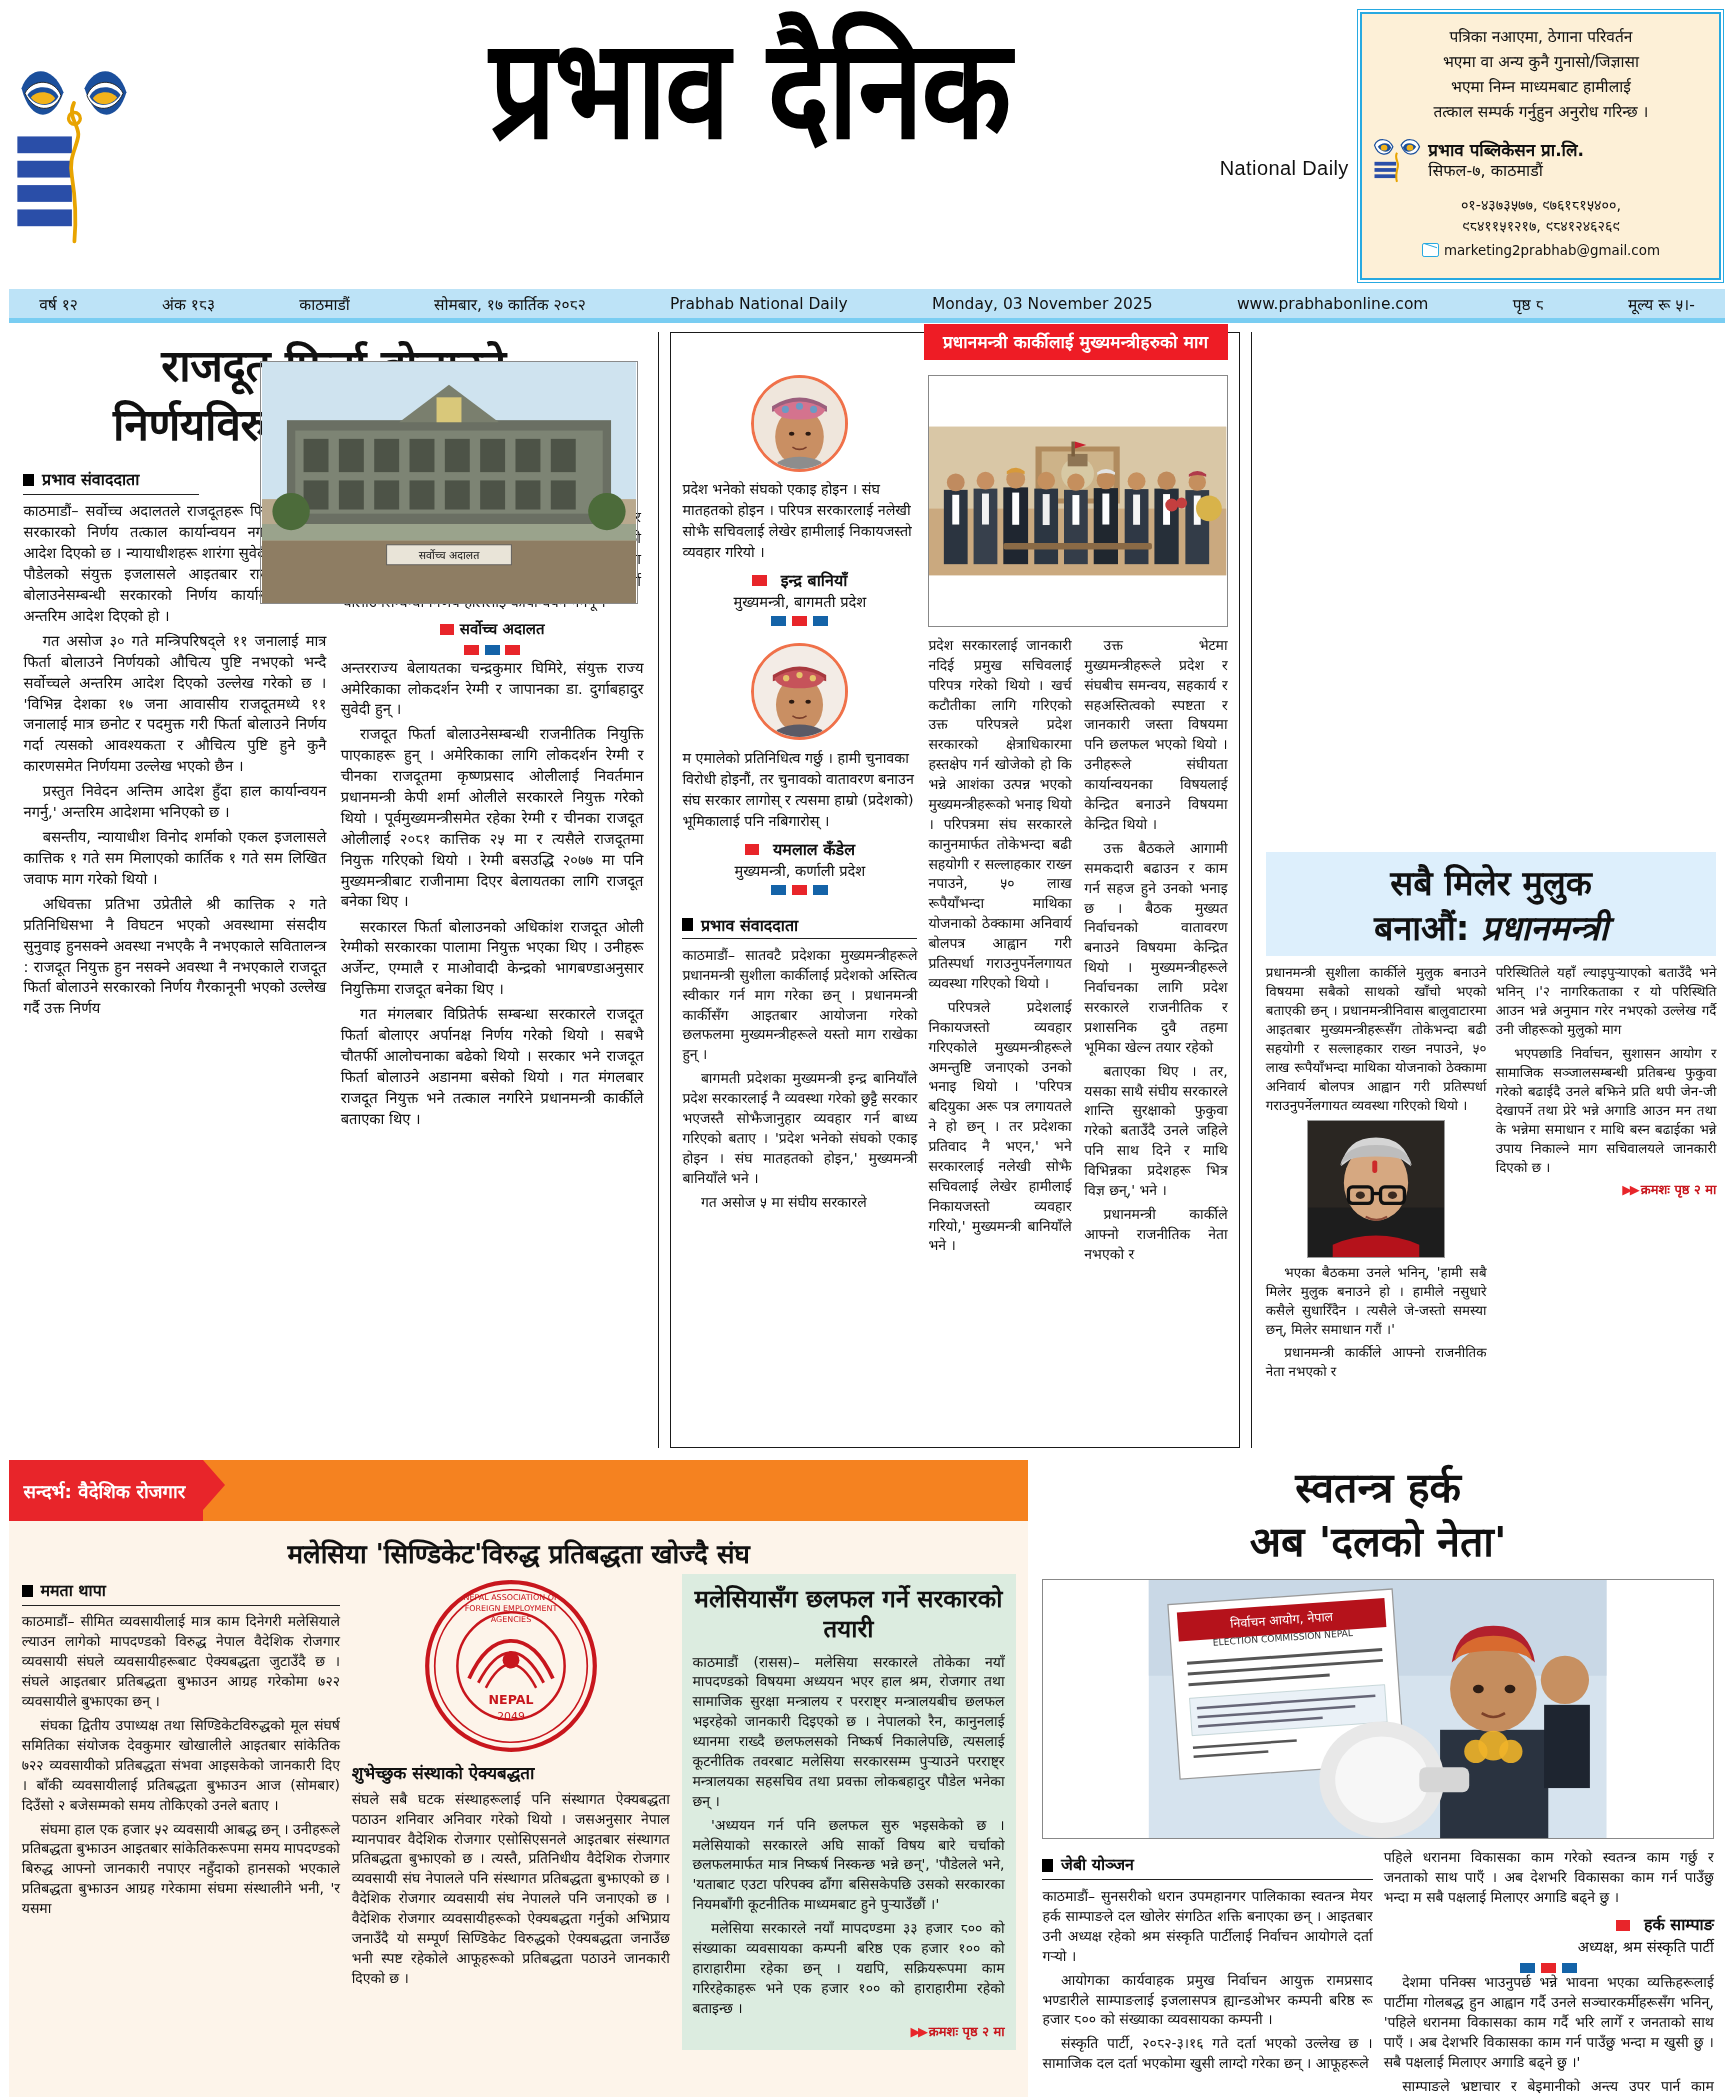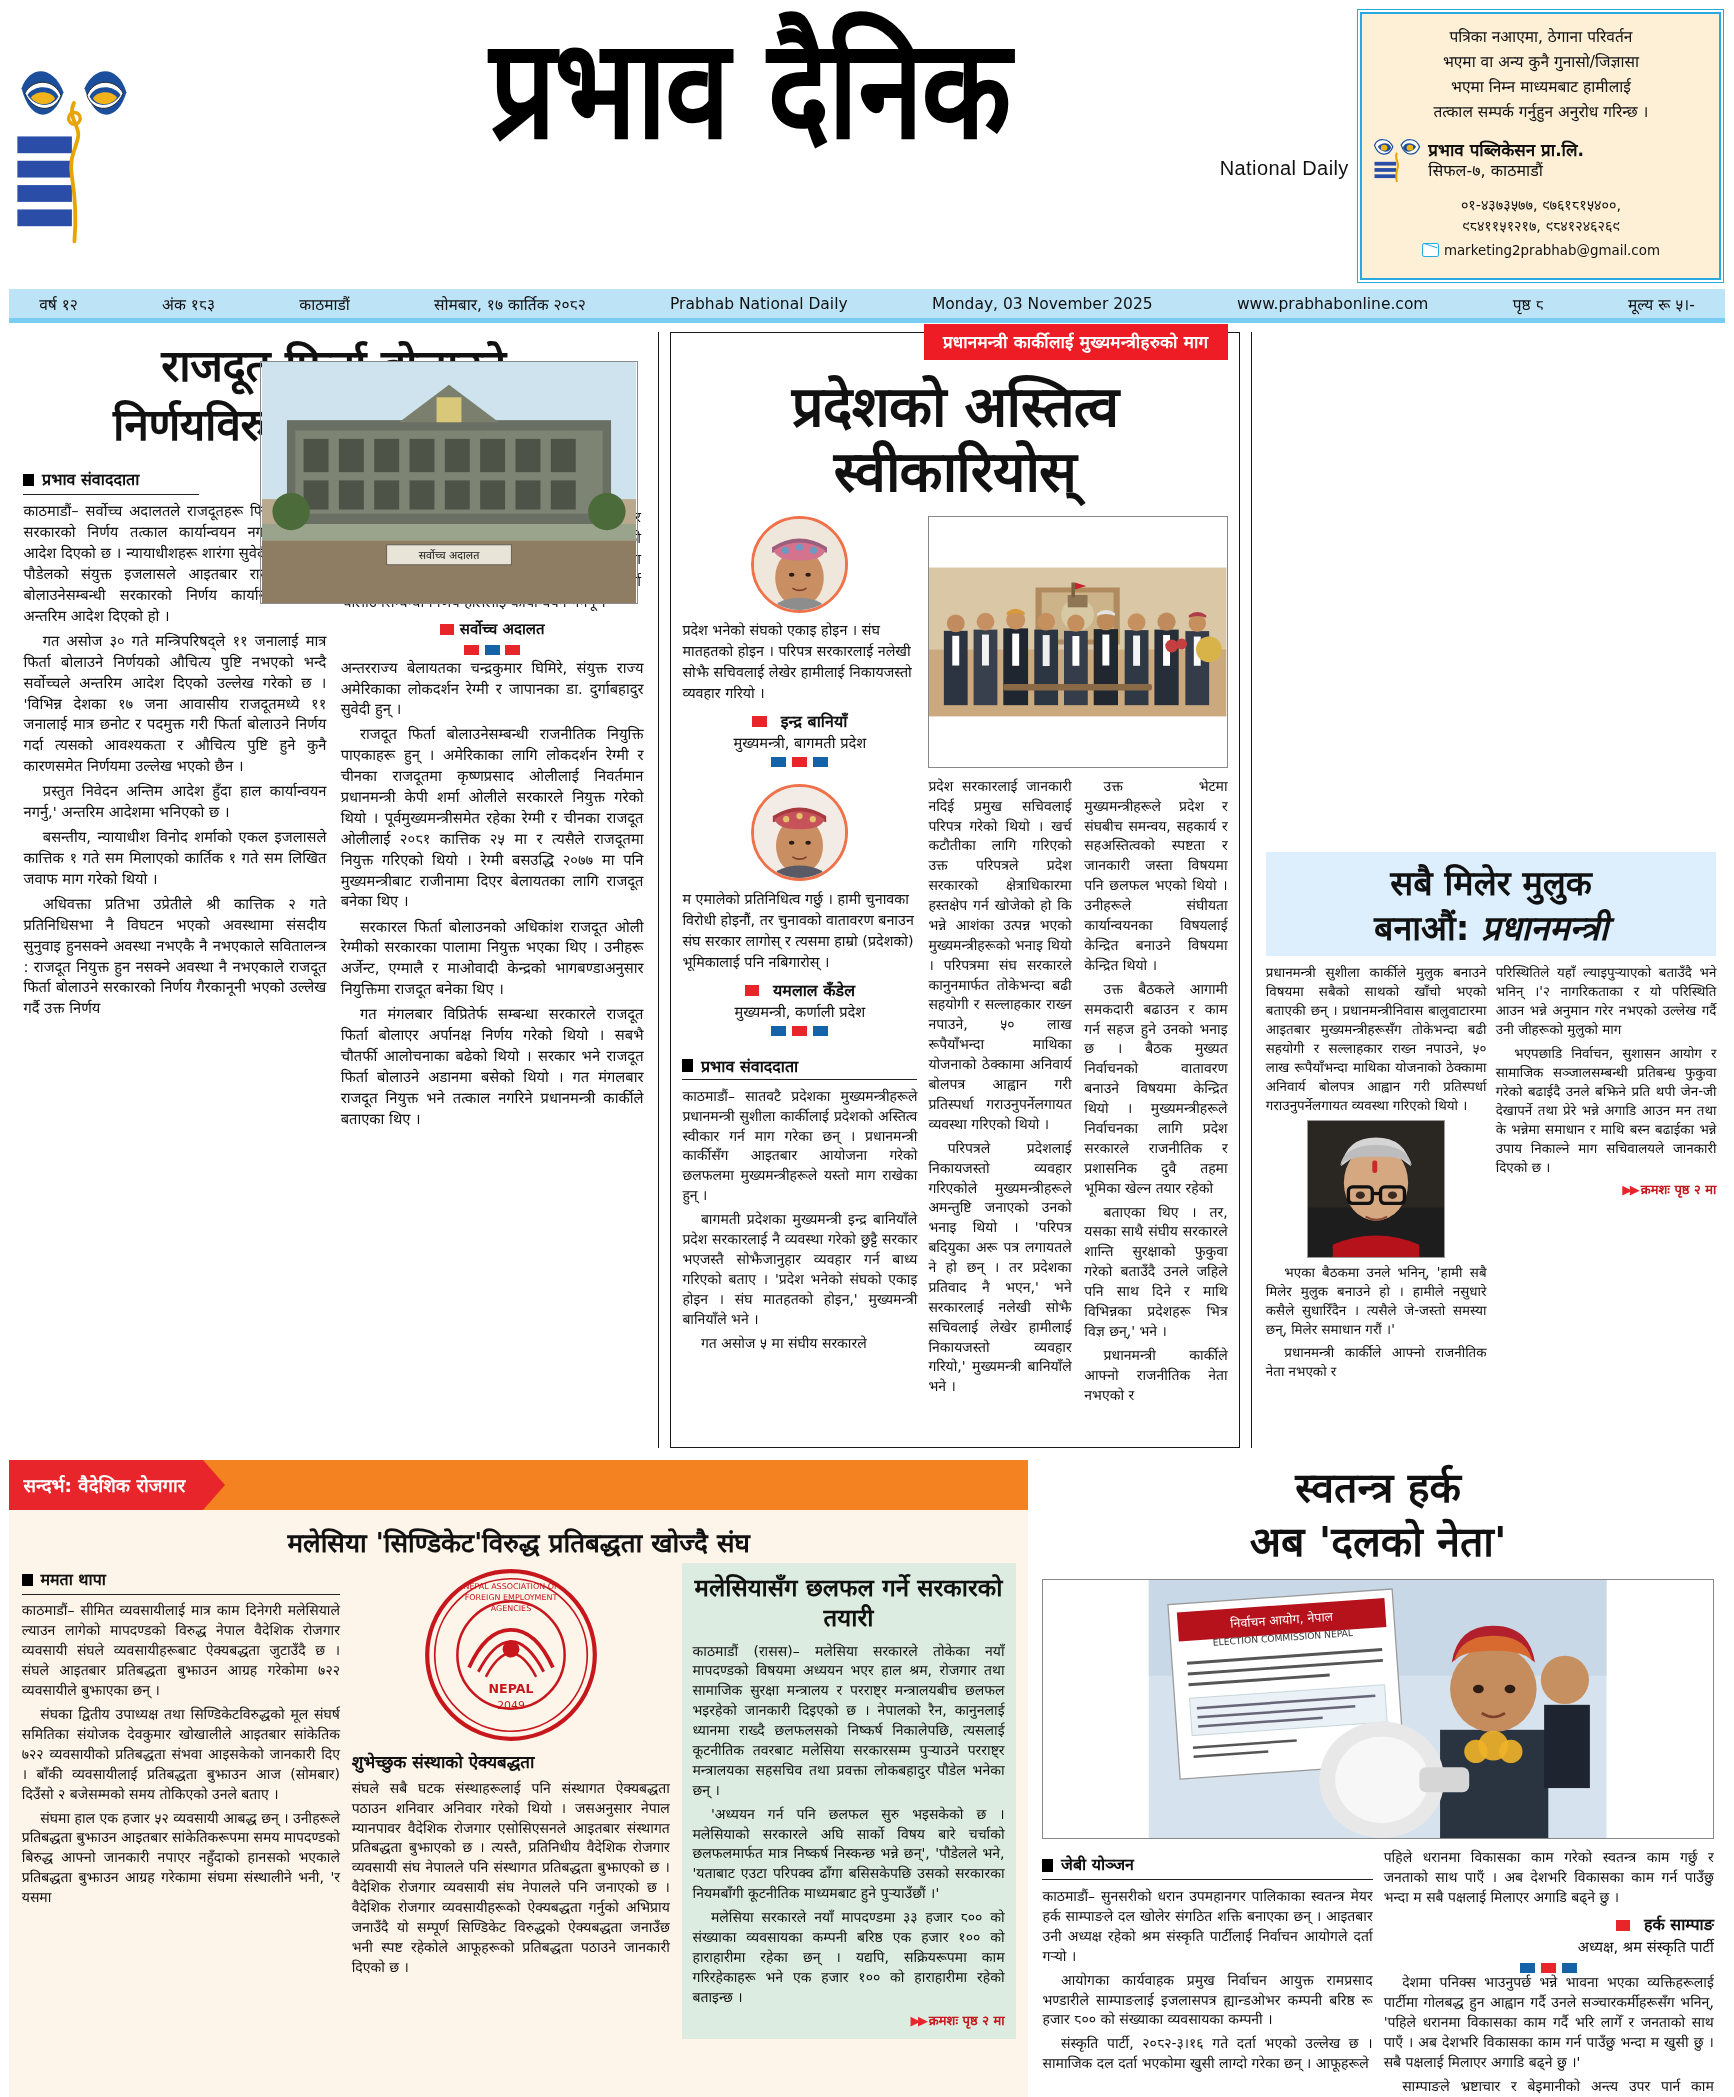--- a/index.html
+++ b/index.html
@@ -109,21 +109,21 @@
   .right-cols > div { flex:1 1 0; }
   .right-photo { width:138px; height:138px; border:0.8px solid #999; margin:0 auto;}
 
   .contlink { color:#c8161d; font-size:13px; font-weight:700; text-align:right; margin-top:4.2px;}
   .contlink .arr { color:#e8252a; font-weight:700; letter-spacing:-2.5px; margin-right:3.4px;}
 
   
   .bottom { display:flex; margin-top:11.7px; height:1015px; }
   .bl { width:1019px; flex:0 0 1019px; background:#fdf4ea; position:relative; padding:0; }
   .bl-inner { padding:0 12.6px 8.4px 12.6px; }
-  .ribbon { display:flex; align-items:stretch; height:50px; margin-bottom:2.5px; }
+  .ribbon { display:flex; align-items:stretch; height:61px; margin-bottom:2.5px; }
   .ribbon .red {
     background:#e8252a; color:#fff; font-size:18.5px; font-weight:700;
     display:flex; align-items:center; padding:0 17.6px 0 14.3px; position:relative;
   }
   .ribbon .red:after{content:"";position:absolute;right:-22px;top:0;border-top:25px solid transparent;border-bottom:25px solid transparent;border-left:22px solid #e8252a;}
   .ribbon .orange { background:#f58220; flex:1 1 auto; }
   .sub-hl { font-size:26px; font-weight:700; text-align:center; margin:14.3px 0 2.5px 0;}
   .big-hl { font-size:44px; font-weight:700; text-align:center; margin:5.9px 0 11px 0; letter-spacing:-0.4px;}
   .bl-cols { display:flex; gap:11.7px; }
   .blcol { flex:1 1 0; font-size:14px; line-height:1.42; text-align:justify;}
@@ -296,21 +296,20 @@
       </div>
     </div>
 
     <div class="vline"></div>
 
     <div class="col-center">
       <div class="center-box">
         <div class="redbanner-wrap">
           <div class="redbanner">प्रधानमन्त्री कार्कीलाई मुख्यमन्त्रीहरुको माग</div>
         </div>
-        <div class="hl-center">प्रदेशको अस्तित्व स्वीकारियोस्</div>
 
         <div class="center-body">
 
           <div class="quotecol">
             <div class="qportrait">
               <svg viewBox="0 0 232 232" style="width:100%;height:100%">
                 <rect width="232" height="232" fill="#efe6dc"></rect>
                 <ellipse cx="116" cy="150" rx="62" ry="74" fill="#c98f63"></ellipse>
                 <path d="M46 72 q70 -44 140 0 l0 14 q-70 -22 -140 0Z" fill="#9b5f7d"></path>
                 <path d="M50 80 q66 -40 132 0 q-10 26 -66 26 q-56 0 -66 -26Z" fill="#d4738e"></path>

